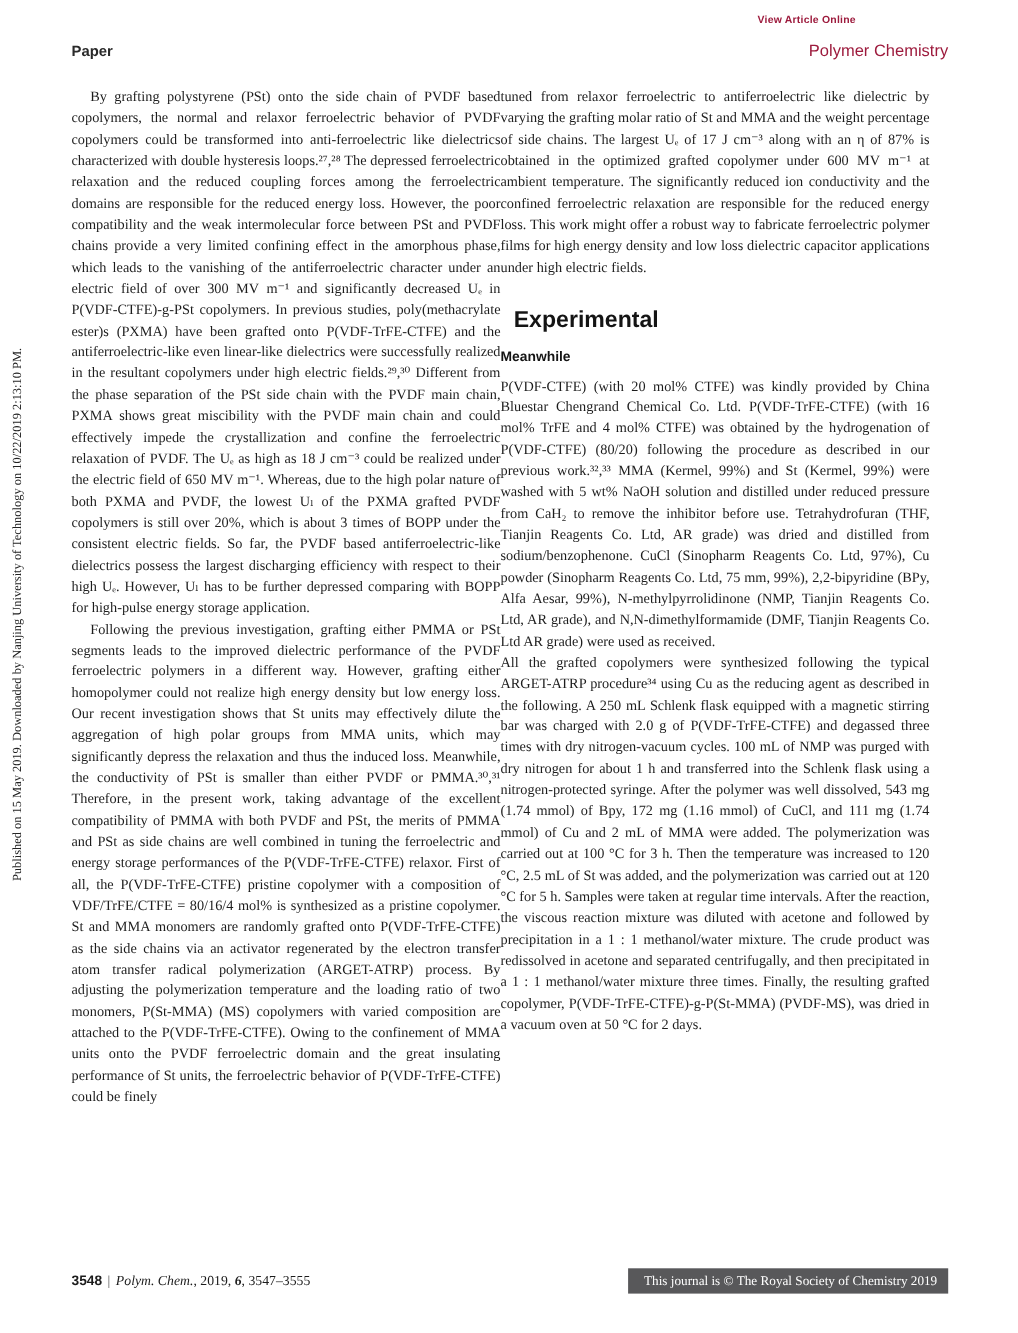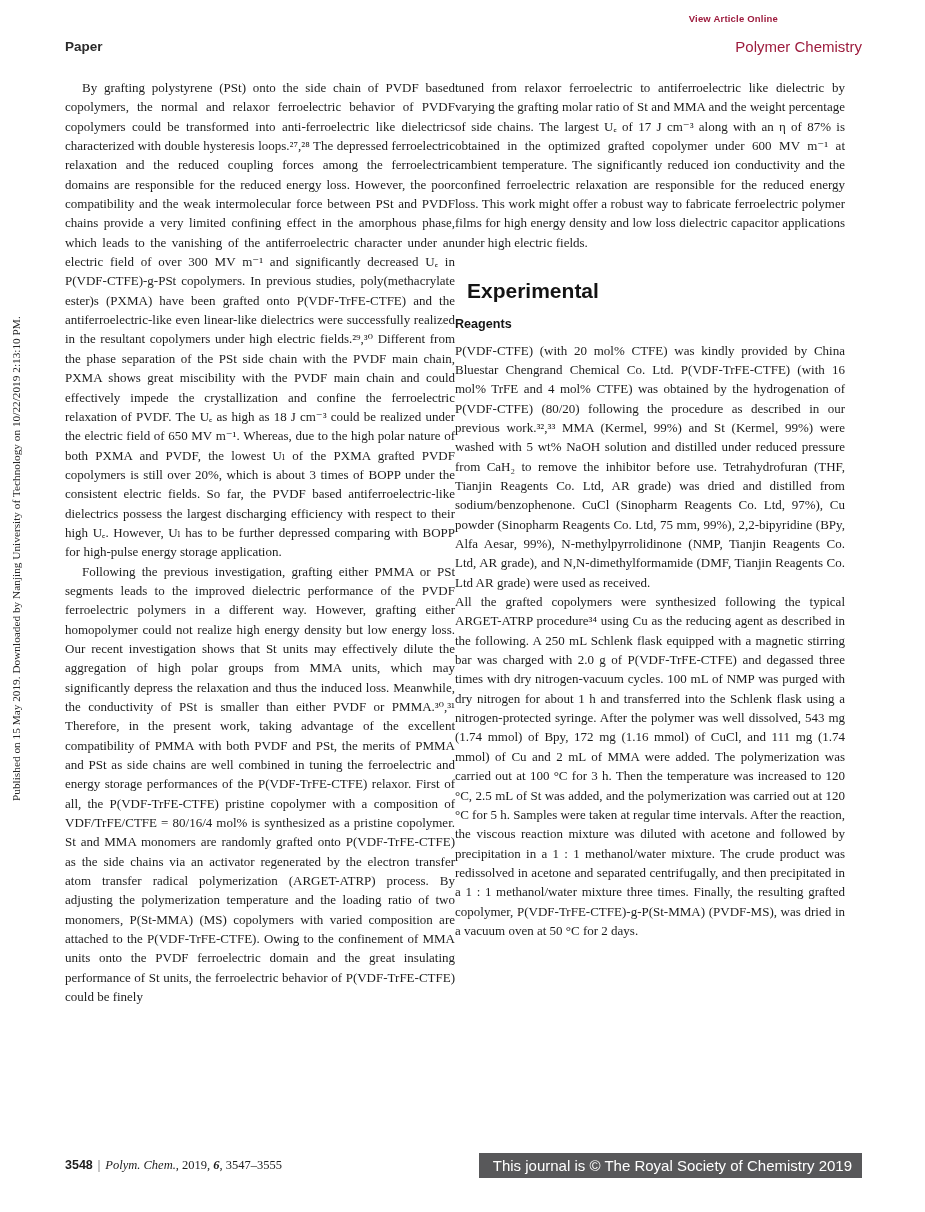--- a/index.html
+++ b/index.html
@@ -72,22 +72,22 @@
     position:absolute; top:1153px; left:65px; width:797px;
     display:flex; justify-content:space-between; align-items:center;
   }
   .footer-left { font-size:12.5px; color:#1c1c1c; white-space:nowrap; }
   .footer-left .pg { font-family:"Liberation Sans","DejaVu Sans",sans-serif; font-weight:bold;margin-top:22px; }
   .footer-left .sep { margin:0 5px; color:#555; }
   .footer-left .jt { font-style:italic; }
   .footer-left .vol { font-weight:bold; font-style:italic; }
   .footer-right {
     background:#58585a; color:#ffffff;
-    font-family:Liberation Sans, sans-serif;
-    font-size:15px; padding:4px 10px 4px 14px;
+    font-family:Liberation Serif, serif;
+    font-size:12px; padding:4px 10px 4px 14px;
     white-space:nowrap;
   }
 </style>
 </head>
 <body>
 
 <div class="page">
 
   <a class="view-online">View Article Online</a>
 
@@ -103,21 +103,21 @@
     <div class="col">
       <p class="indent">By grafting polystyrene (PSt) onto the side chain of PVDF based copolymers, the normal and relaxor ferroelectric behavior of PVDF copolymers could be transformed into anti-ferroelectric like dielectrics characterized with double hysteresis loops.²⁷,²⁸ The depressed ferroelectric relaxation and the reduced coupling forces among the ferroelectric domains are responsible for the reduced energy loss. However, the poor compatibility and the weak intermolecular force between PSt and PVDF chains provide a very limited confining effect in the amorphous phase, which leads to the vanishing of the antiferroelectric character under an electric field of over 300 MV m⁻¹ and significantly decreased Uₑ in P(VDF-CTFE)-g-PSt copolymers. In previous studies, poly(methacrylate ester)s (PXMA) have been grafted onto P(VDF-TrFE-CTFE) and the antiferroelectric-like even linear-like dielectrics were successfully realized in the resultant copolymers under high electric fields.²⁹,³⁰ Different from the phase separation of the PSt side chain with the PVDF main chain, PXMA shows great miscibility with the PVDF main chain and could effectively impede the crystallization and confine the ferroelectric relaxation of PVDF. The Uₑ as high as 18 J cm⁻³ could be realized under the electric field of 650 MV m⁻¹. Whereas, due to the high polar nature of both PXMA and PVDF, the lowest Uₗ of the PXMA grafted PVDF copolymers is still over 20%, which is about 3 times of BOPP under the consistent electric fields. So far, the PVDF based antiferroelectric-like dielectrics possess the largest discharging efficiency with respect to their high Uₑ. However, Uₗ has to be further depressed comparing with BOPP for high-pulse energy storage application.</p>
       <p class="indent">Following the previous investigation, grafting either PMMA or PSt segments leads to the improved dielectric performance of the PVDF ferroelectric polymers in a different way. However, grafting either homopolymer could not realize high energy density but low energy loss. Our recent investigation shows that St units may effectively dilute the aggregation of high polar groups from MMA units, which may significantly depress the relaxation and thus the induced loss. Meanwhile, the conductivity of PSt is smaller than either PVDF or PMMA.³⁰,³¹ Therefore, in the present work, taking advantage of the excellent compatibility of PMMA with both PVDF and PSt, the merits of PMMA and PSt as side chains are well combined in tuning the ferroelectric and energy storage performances of the P(VDF-TrFE-CTFE) relaxor. First of all, the P(VDF-TrFE-CTFE) pristine copolymer with a composition of VDF/TrFE/CTFE = 80/16/4 mol% is synthesized as a pristine copolymer. St and MMA monomers are randomly grafted onto P(VDF-TrFE-CTFE) as the side chains via an activator regenerated by the electron transfer atom transfer radical polymerization (ARGET-ATRP) process. By adjusting the polymerization temperature and the loading ratio of two monomers, P(St-MMA) (MS) copolymers with varied composition are attached to the P(VDF-TrFE-CTFE). Owing to the confinement of MMA units onto the PVDF ferroelectric domain and the great insulating performance of St units, the ferroelectric behavior of P(VDF-TrFE-CTFE) could be finely</p>
     </div>
 
     <div class="col">
       <p>tuned from relaxor ferroelectric to antiferroelectric like dielectric by varying the grafting molar ratio of St and MMA and the weight percentage of side chains. The largest Uₑ of 17 J cm⁻³ along with an η of 87% is obtained in the optimized grafted copolymer under 600 MV m⁻¹ at ambient temperature. The significantly reduced ion conductivity and the confined ferroelectric relaxation are responsible for the reduced energy loss. This work might offer a robust way to fabricate ferroelectric polymer films for high energy density and low loss dielectric capacitor applications under high electric fields.</p>
 
       <h1 class="section-heading">Experimental</h1>
 
-      <h2 class="sub-heading">Reagents</h2>
+      <h2 class="sub-heading">Meanwhile</h2>
 
       <p>P(VDF-CTFE) (with 20 mol% CTFE) was kindly provided by China Bluestar Chengrand Chemical Co. Ltd. P(VDF-TrFE-CTFE) (with 16 mol% TrFE and 4 mol% CTFE) was obtained by the hydrogenation of P(VDF-CTFE) (80/20) following the procedure as described in our previous work.³²,³³ MMA (Kermel, 99%) and St (Kermel, 99%) were washed with 5 wt% NaOH solution and distilled under reduced pressure from CaH₂ to remove the inhibitor before use. Tetrahydrofuran (THF, Tianjin Reagents Co. Ltd, AR grade) was dried and distilled from sodium/benzophenone. CuCl (Sinopharm Reagents Co. Ltd, 97%), Cu powder (Sinopharm Reagents Co. Ltd, 75 mm, 99%), 2,2-bipyridine (BPy, Alfa Aesar, 99%), N-methylpyrrolidinone (NMP, Tianjin Reagents Co. Ltd, AR grade), and N,N-dimethylformamide (DMF, Tianjin Reagents Co. Ltd AR grade) were used as received.</p>
 
 
       <p>All the grafted copolymers were synthesized following the typical ARGET-ATRP procedure³⁴ using Cu as the reducing agent as described in the following. A 250 mL Schlenk flask equipped with a magnetic stirring bar was charged with 2.0 g of P(VDF-TrFE-CTFE) and degassed three times with dry nitrogen-vacuum cycles. 100 mL of NMP was purged with dry nitrogen for about 1 h and transferred into the Schlenk flask using a nitrogen-protected syringe. After the polymer was well dissolved, 543 mg (1.74 mmol) of Bpy, 172 mg (1.16 mmol) of CuCl, and 111 mg (1.74 mmol) of Cu and 2 mL of MMA were added. The polymerization was carried out at 100 °C for 3 h. Then the temperature was increased to 120 °C, 2.5 mL of St was added, and the polymerization was carried out at 120 °C for 5 h. Samples were taken at regular time intervals. After the reaction, the viscous reaction mixture was diluted with acetone and followed by precipitation in a 1 : 1 methanol/water mixture. The crude product was redissolved in acetone and separated centrifugally, and then precipitated in a 1 : 1 methanol/water mixture three times. Finally, the resulting grafted copolymer, P(VDF-TrFE-CTFE)-g-P(St-MMA) (PVDF-MS), was dried in a vacuum oven at 50 °C for 2 days.</p>
     </div>
 
   </div>
 
   <div class="footer">

